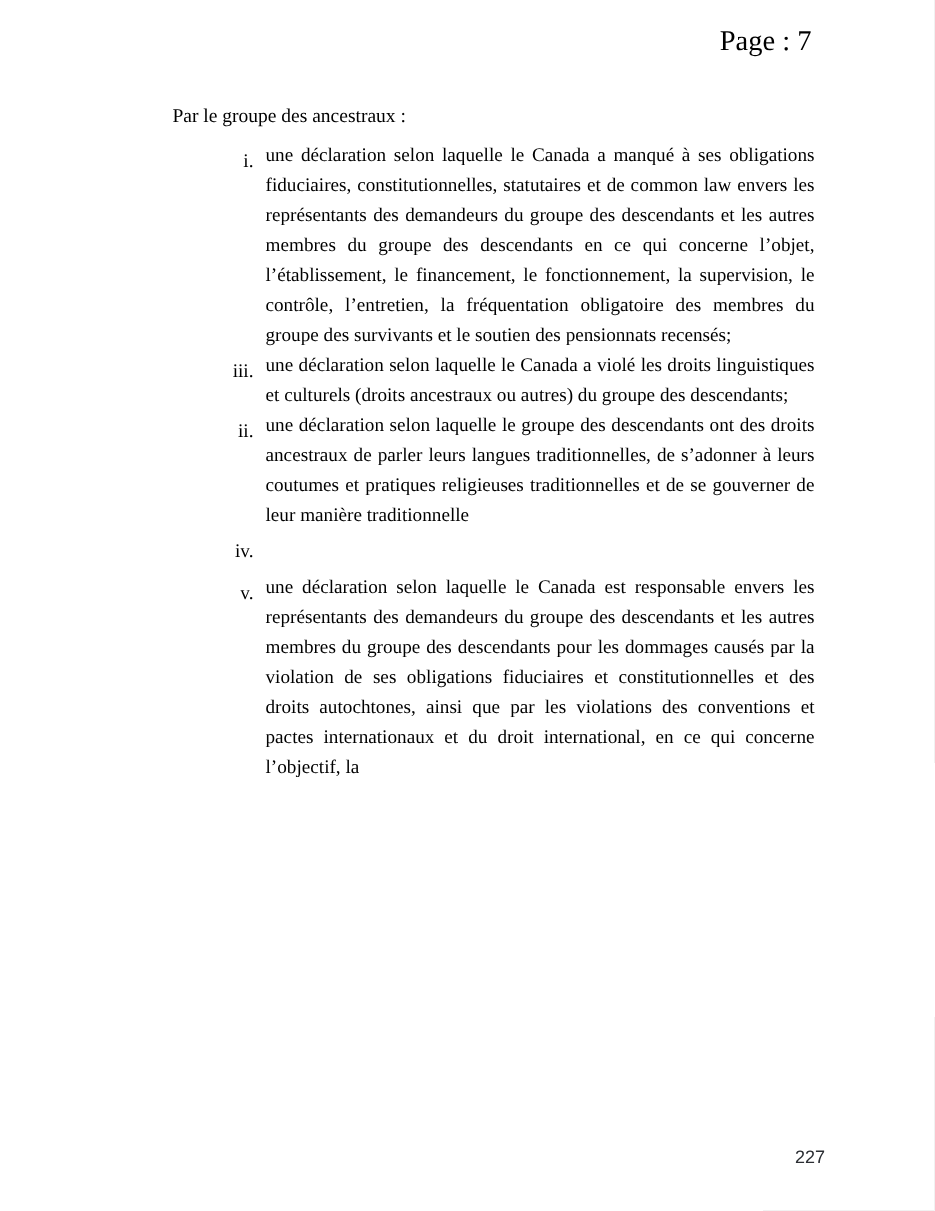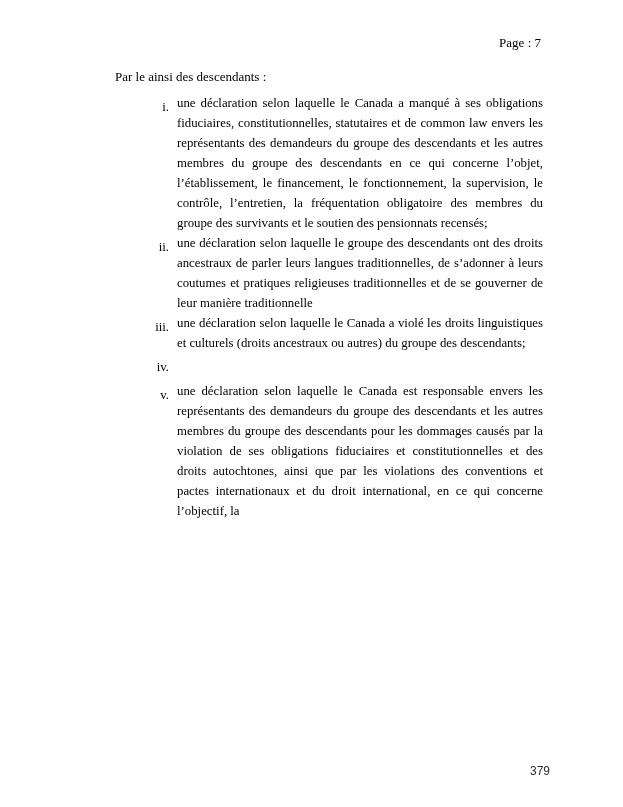--- a/index.html
+++ b/index.html
@@ -12,23 +12,23 @@
     width: 623px;
     height: 807px;
     background: #ffffff;
     font-family: "Liberation Serif", serif;
     color: #000000;
     overflow: hidden;
     margin: 0;
   }
   .page-header {
     position: absolute;
-    top: 35px;
+    top: 20px;
     right: 82px;
-    font-size: 13px;
+    font-size: 19px;
     line-height: 15px;
     white-space: nowrap;
   }
   .section-heading {
     position: absolute;
     top: 69px;
     left: 115px;
     font-size: 13px;
     line-height: 15px;
     white-space: nowrap;
@@ -71,39 +71,39 @@
     line-height: 13px;
   }
 </style>
 </head>
 <body>
 
 <div class="doc-page">
 
   <div class="page-header">Page : 7</div>
 
-  <div class="section-heading">Par le ainsi des descendants :</div>
+  <div class="section-heading">Par le groupe des ancestraux :</div>
 
   <ol class="claims-list">
     <li class="claim-item">
       <span class="claim-marker">i.</span>
       <span class="claim-text">une déclaration selon laquelle le Canada a manqué à ses obligations fiduciaires, constitutionnelles, statutaires et de common law envers les représentants des demandeurs du groupe des descendants et les autres membres du groupe des descendants en ce qui concerne l’objet, l’établissement, le financement, le fonctionnement, la supervision, le contrôle, l’entretien, la fréquentation obligatoire des membres du groupe des survivants et le soutien des pensionnats recensés;</span>
     </li>
     <li class="claim-item">
+      <span class="claim-marker">iii.</span>
+      <span class="claim-text">une déclaration selon laquelle le Canada a violé les droits linguistiques et culturels (droits ancestraux ou autres) du groupe des descendants;</span>
+    </li>
+    <li class="claim-item">
       <span class="claim-marker">ii.</span>
       <span class="claim-text">une déclaration selon laquelle le groupe des descendants ont des droits ancestraux de parler leurs langues traditionnelles, de s’adonner à leurs coutumes et pratiques religieuses traditionnelles et de se gouverner de leur manière traditionnelle</span>
-    </li>
-    <li class="claim-item">
-      <span class="claim-marker">iii.</span>
-      <span class="claim-text">une déclaration selon laquelle le Canada a violé les droits linguistiques et culturels (droits ancestraux ou autres) du groupe des descendants;</span>
     </li>
     <li class="claim-item">
       <span class="claim-marker">iv.</span>
     </li>
     <li class="claim-item">
       <span class="claim-marker">v.</span>
       <span class="claim-text">une déclaration selon laquelle le Canada est responsable envers les représentants des demandeurs du groupe des descendants et les autres membres du groupe des descendants pour les dommages causés par la violation de ses obligations fiduciaires et constitutionnelles et des droits autochtones, ainsi que par les violations des conventions et pactes internationaux et du droit international, en ce qui concerne l’objectif, la</span>
     </li>
   </ol>
 
-  <div class="page-footer">379</div>
+  <div class="page-footer">227</div>
 
 </div>
 
 </body></html>

